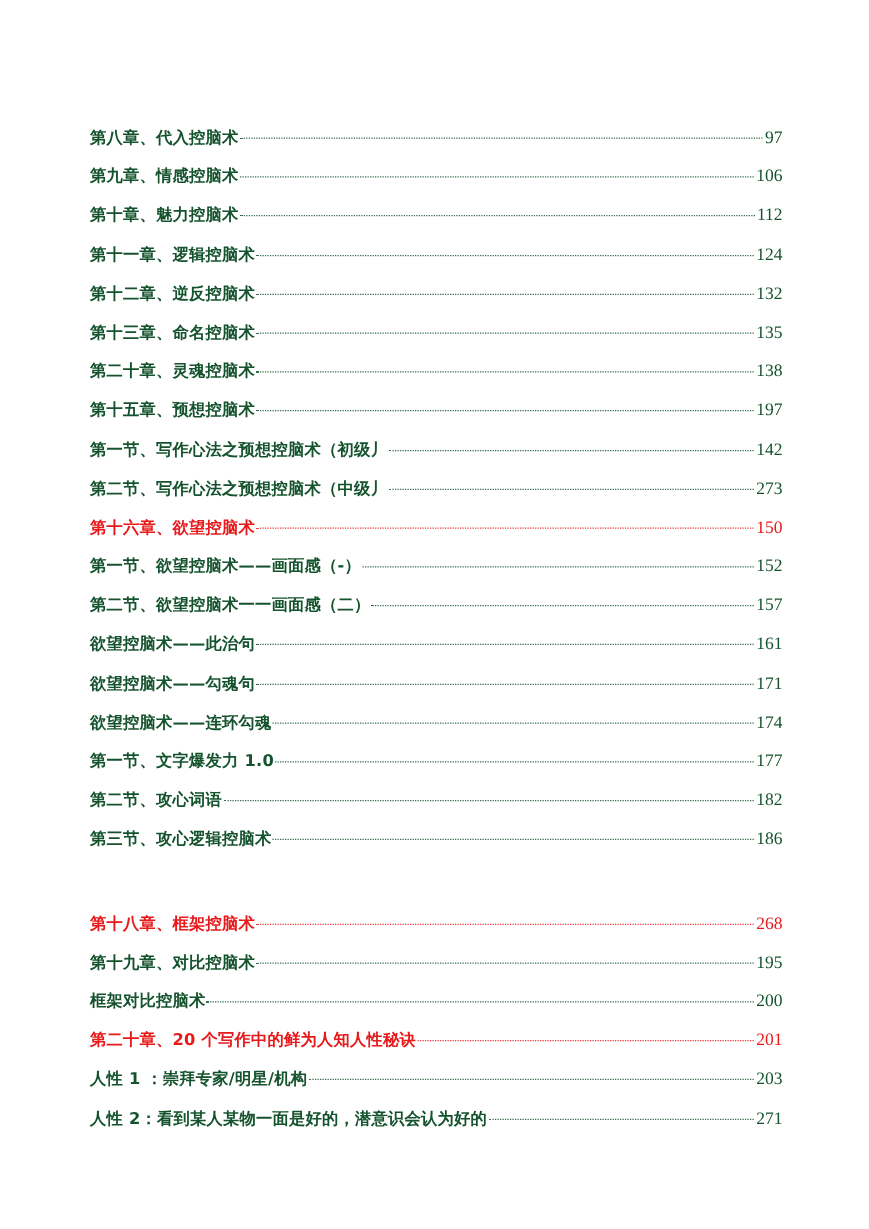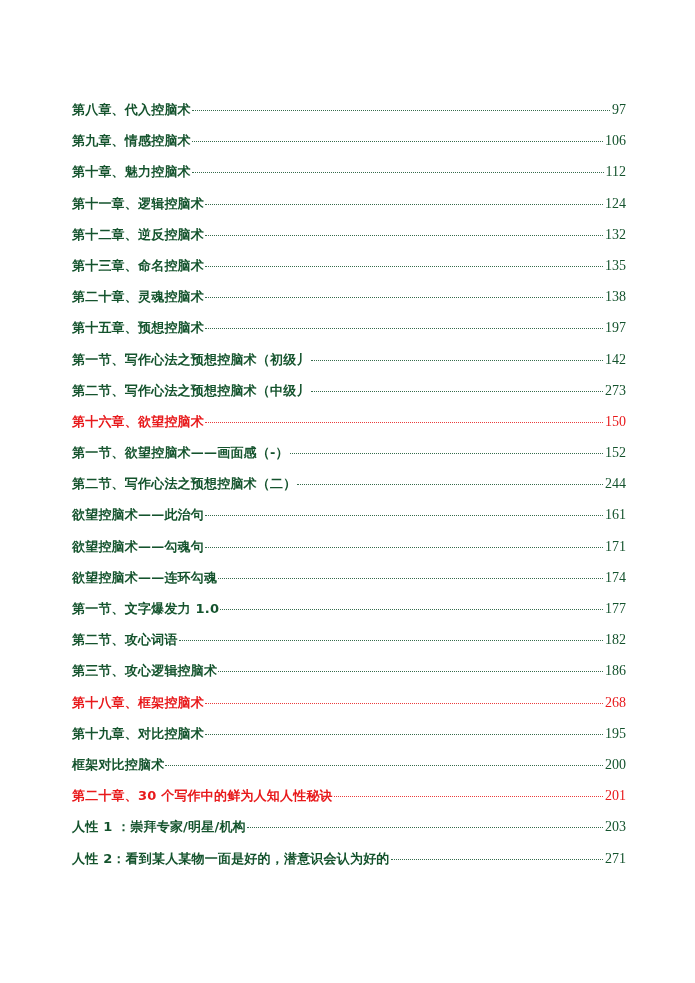--- a/index.html
+++ b/index.html
@@ -112,23 +112,23 @@
       <span class="toc-title">第十六章、欲望控脑术</span>
       <span class="toc-leader"></span>
       <span class="toc-page">150</span>
     </div>
   <div class="toc-row">
       <span class="toc-title">第一节、欲望控脑术——画面感（-）</span>
       <span class="toc-leader"></span>
       <span class="toc-page">152</span>
     </div>
   <div class="toc-row">
-      <span class="toc-title">第二节、写作心法之预想控脑术（二）</span>
+      <span class="toc-title">第二节、欲望控脑术一一画面感（二）</span>
       <span class="toc-leader"></span>
-      <span class="toc-page">244</span>
+      <span class="toc-page">157</span>
     </div>
   <div class="toc-row">
       <span class="toc-title">欲望控脑术——此治句</span>
       <span class="toc-leader"></span>
       <span class="toc-page">161</span>
     </div>
   <div class="toc-row">
       <span class="toc-title">欲望控脑术——勾魂句</span>
       <span class="toc-leader"></span>
       <span class="toc-page">171</span>
@@ -146,37 +146,37 @@
   <div class="toc-row">
       <span class="toc-title">第二节、攻心词语</span>
       <span class="toc-leader"></span>
       <span class="toc-page">182</span>
     </div>
   <div class="toc-row">
       <span class="toc-title">第三节、攻心逻辑控脑术</span>
       <span class="toc-leader"></span>
       <span class="toc-page">186</span>
     </div>
-  <div class="toc-row red" style="color: rgb(232, 25, 27);">
+  <div class="toc-row red" style="color: rgb(232, 25, 27); margin-top: 36px;">
       <span class="toc-title">第十八章、框架控脑术</span>
       <span class="toc-leader"></span>
       <span class="toc-page">268</span>
     </div>
   <div class="toc-row">
       <span class="toc-title">第十九章、对比控脑术</span>
       <span class="toc-leader"></span>
       <span class="toc-page">195</span>
     </div>
   <div class="toc-row">
       <span class="toc-title">框架对比控脑术</span>
       <span class="toc-leader"></span>
       <span class="toc-page">200</span>
     </div>
   <div class="toc-row red" style="color: rgb(232, 25, 27);">
-      <span class="toc-title">第二十章、30 个写作中的鲜为人知人性秘诀</span>
+      <span class="toc-title">第二十章、20 个写作中的鲜为人知人性秘诀</span>
       <span class="toc-leader"></span>
       <span class="toc-page">201</span>
     </div>
   <div class="toc-row">
       <span class="toc-title">人性 1 ：崇拜专家/明星/机构</span>
       <span class="toc-leader"></span>
       <span class="toc-page">203</span>
     </div>
   <div class="toc-row">
       <span class="toc-title">人性 2：看到某人某物一面是好的，潜意识会认为好的</span>

